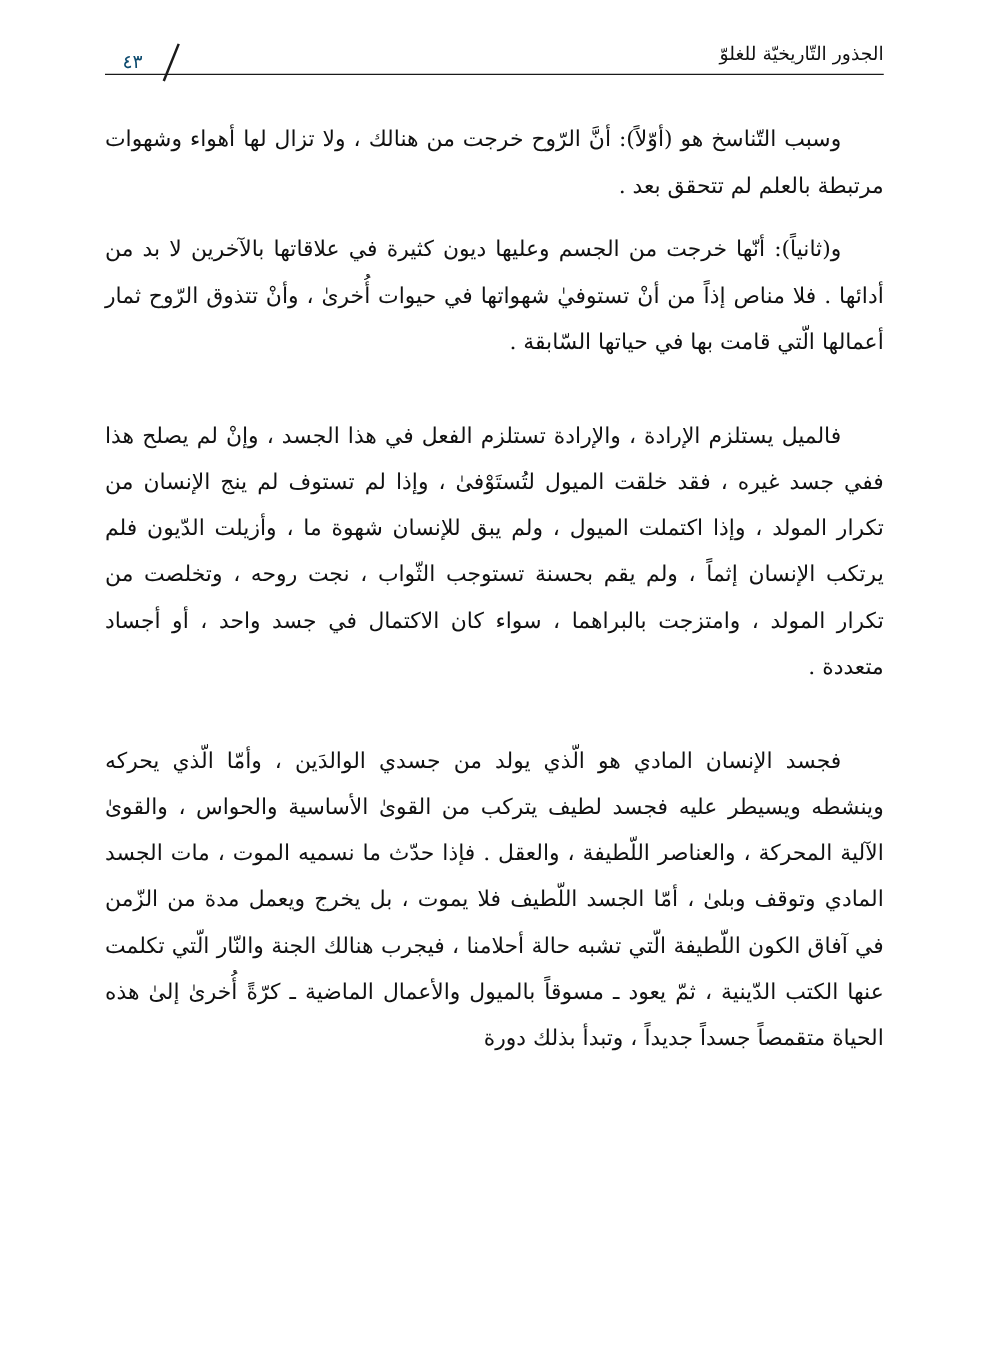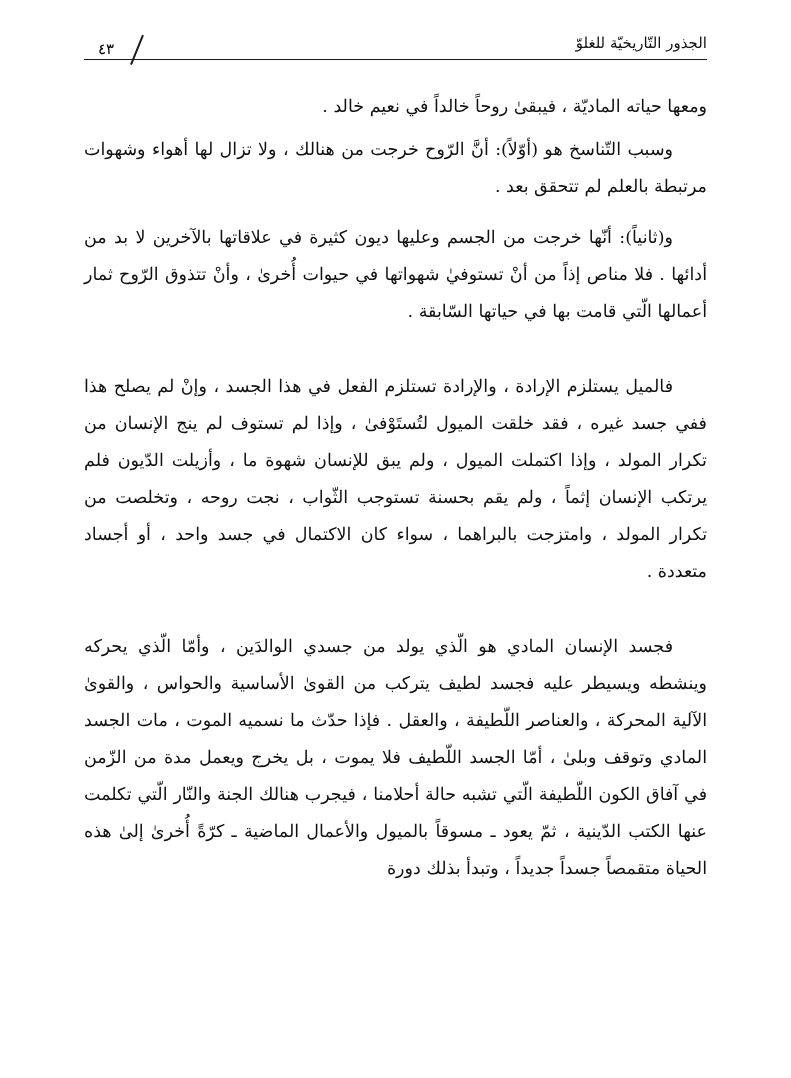--- a/index.html
+++ b/index.html
@@ -65,21 +65,21 @@
     height: 32px;
     background: #1a1a1a;
     transform: rotate(22deg);
     transform-origin: top center;
   }
   .folio-num {
     position: absolute;
     left: 14px;
     top: 0;
     font-size: 15px;
-    color: #000000;
+    color: #0c4a6e;
     letter-spacing: 1px;
   }
 
   
   .body {
     position: absolute;
     top: 88px;
     left: 84px;
     right: 84px;
     width: 623px;
@@ -108,20 +108,19 @@
   <div class="header">
     <div class="header-title">الجذور التّاريخيّة للغلوّ</div>
     <div class="header-rule"></div>
     <div class="folio-box">
       <div class="slant"></div>
       <div class="folio-num">٤٣</div>
     </div>
   </div>
 
   <div class="body">
-    <p class="para no-indent">ومعها حياته الماديّة ، فيبقىٰ روحاً خالداً في نعيم خالد .</p>
     <p class="para gap-sm">وسبب التّناسخ هو (أوّلاً): أنَّ الرّوح خرجت من هنالك ، ولا تزال لها أهواء وشهوات مرتبطة بالعلم لم تتحقق بعد .</p>
     <p class="para gap-md">و(ثانياً): أنّها خرجت من الجسم وعليها ديون كثيرة في علاقاتها بالآخرين لا بد من أدائها . فلا مناص إذاً من أنْ تستوفيٰ شهواتها في حيوات أُخرىٰ ، وأنْ تتذوق الرّوح ثمار أعمالها الّتي قامت بها في حياتها السّابقة .</p>
     <p class="para gap-lg">فالميل يستلزم الإرادة ، والإرادة تستلزم الفعل في هذا الجسد ، وإنْ لم يصلح هذا ففي جسد غيره ، فقد خلقت الميول لتُستَوْفىٰ ، وإذا لم تستوف لم ينج الإنسان من تكرار المولد ، وإذا اكتملت الميول ، ولم يبق للإنسان شهوة ما ، وأزيلت الدّيون فلم يرتكب الإنسان إثماً ، ولم يقم بحسنة تستوجب الثّواب ، نجت روحه ، وتخلصت من تكرار المولد ، وامتزجت بالبراهما ، سواء كان الاكتمال في جسد واحد ، أو أجساد متعددة .</p>
     <p class="para gap-lg">فجسد الإنسان المادي هو الّذي يولد من جسدي الوالدَين ، وأمّا الّذي يحركه وينشطه ويسيطر عليه فجسد لطيف يتركب من القوىٰ الأساسية والحواس ، والقوىٰ الآلية المحركة ، والعناصر اللّطيفة ، والعقل . فإذا حدّث ما نسميه الموت ، مات الجسد المادي وتوقف وبلىٰ ، أمّا الجسد اللّطيف فلا يموت ، بل يخرج ويعمل مدة من الزّمن في آفاق الكون اللّطيفة الّتي تشبه حالة أحلامنا ، فيجرب هنالك الجنة والنّار الّتي تكلمت عنها الكتب الدّينية ، ثمّ يعود ـ مسوقاً بالميول والأعمال الماضية ـ كرّةً أُخرىٰ إلىٰ هذه الحياة متقمصاً جسداً جديداً ، وتبدأ بذلك دورة</p>
   </div>
 
 </div>
 
 </body></html>

